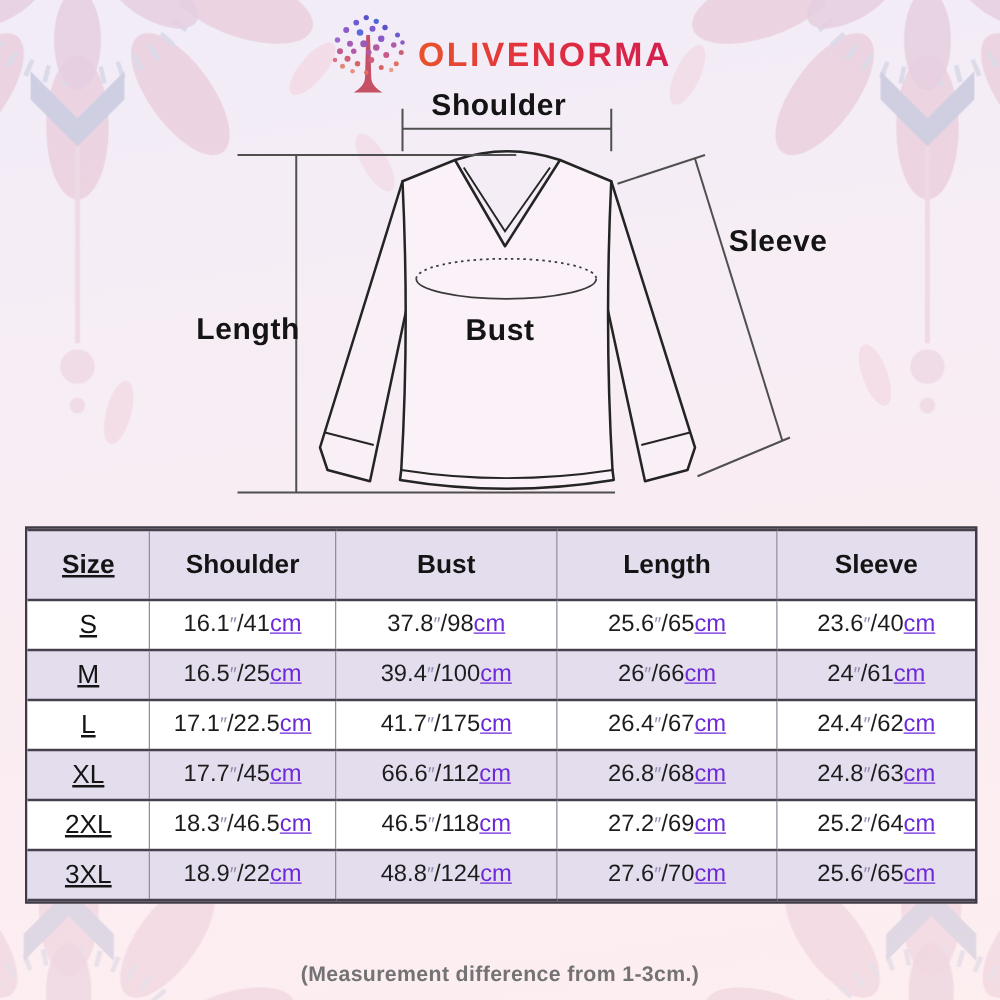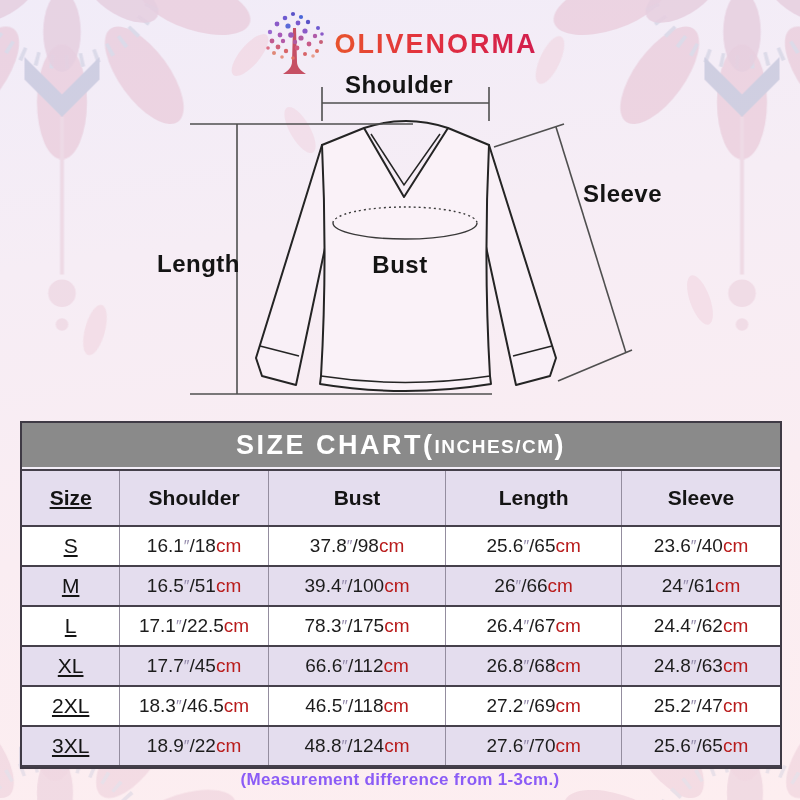--- a/index.html
+++ b/index.html
@@ -52,25 +52,25 @@
   .size-table tr.alt td { background:#e4ddee; }
   .size-table th, .size-table td {
     border-left:1px solid #948d9f; border-right:1px solid #948d9f;
     border-top:2px solid #45404b; border-bottom:2px solid #45404b;
   }
   .size-table th:first-child, .size-table td:first-child { border-left:none;text-decoration:underline; }
   .size-table th:last-child,  .size-table td:last-child  { border-right:none; }
   .c-size { font-size:21px; color:#141414; font-weight:400; }
   .c-measure { font-size:19px; color:#1c1c1c; }
   .c-measure .prime { color:#958bac; font-size:16px; }
-  .c-measure .unit  { color:#b91c1c; }
+  .c-measure .unit  { color:#6d28d9;text-decoration:underline; }
 
   .footer-note {
     position:absolute; left:0; top:770px; width:800px; text-align:center; z-index:3;
-    font-size:17px; font-weight:bold; color:#8b5cf6; letter-spacing:0.3px;
+    font-size:17px; font-weight:bold; color:#737373; letter-spacing:0.3px;
   }
 </style>
 </head>
 <body>
 
 <svg class="bg-decor" width="800" height="800" viewBox="0 0 800 800" aria-hidden="true">
   <defs>
     <g id="mandala">
       <g fill="#e3b9cb">
         <ellipse cx="0" cy="112" rx="20" ry="46"></ellipse>
@@ -189,77 +189,72 @@
     <path d="M558,381 L632,350"></path>
   </g>
 </svg>
 
 <div class="diag-label lbl-shoulder">Shoulder</div>
 <div class="diag-label lbl-sleeve">Sleeve</div>
 <div class="diag-label lbl-length">Length</div>
 <div class="diag-label lbl-bust">Bust</div>
 
 <div class="size-chart">
-  <div class="chart-title">
-    <span class="t-main">SIZE CHART(</span>
-      <span class="t-sub">INCHES/CM</span>
-      <span class="t-main">)</span>
-  </div>
   <table class="size-table">
     <colgroup>
       <col style="width:12.9%">
         <col style="width:19.6%">
         <col style="width:23.4%">
         <col style="width:23.2%">
         <col style="width:20.9%">
     </colgroup>
     <thead>
       <tr>
         <th>Size</th>
         <th>Shoulder</th>
         <th>Bust</th>
         <th>Length</th>
         <th>Sleeve</th>
       </tr>
     </thead>
     <tbody>
         <tr>
     <td class="c-size">S</td>
-    <td class="c-measure"><span class="v">16.1</span><span class="prime">″</span><span class="slash">/</span><span class="v">18</span><span class="unit">cm</span></td>
+    <td class="c-measure"><span class="v">16.1</span><span class="prime">″</span><span class="slash">/</span><span class="v">41</span><span class="unit">cm</span></td>
     <td class="c-measure"><span class="v">37.8</span><span class="prime">″</span><span class="slash">/</span><span class="v">98</span><span class="unit">cm</span></td>
     <td class="c-measure"><span class="v">25.6</span><span class="prime">″</span><span class="slash">/</span><span class="v">65</span><span class="unit">cm</span></td>
     <td class="c-measure"><span class="v">23.6</span><span class="prime">″</span><span class="slash">/</span><span class="v">40</span><span class="unit">cm</span></td>
   </tr>
         <tr class="alt">
     <td class="c-size">M</td>
-    <td class="c-measure"><span class="v">16.5</span><span class="prime">″</span><span class="slash">/</span><span class="v">51</span><span class="unit">cm</span></td>
+    <td class="c-measure"><span class="v">16.5</span><span class="prime">″</span><span class="slash">/</span><span class="v">25</span><span class="unit">cm</span></td>
     <td class="c-measure"><span class="v">39.4</span><span class="prime">″</span><span class="slash">/</span><span class="v">100</span><span class="unit">cm</span></td>
     <td class="c-measure"><span class="v">26</span><span class="prime">″</span><span class="slash">/</span><span class="v">66</span><span class="unit">cm</span></td>
     <td class="c-measure"><span class="v">24</span><span class="prime">″</span><span class="slash">/</span><span class="v">61</span><span class="unit">cm</span></td>
   </tr>
         <tr>
     <td class="c-size">L</td>
     <td class="c-measure"><span class="v">17.1</span><span class="prime">″</span><span class="slash">/</span><span class="v">22.5</span><span class="unit">cm</span></td>
-    <td class="c-measure"><span class="v">78.3</span><span class="prime">″</span><span class="slash">/</span><span class="v">175</span><span class="unit">cm</span></td>
+    <td class="c-measure"><span class="v">41.7</span><span class="prime">″</span><span class="slash">/</span><span class="v">175</span><span class="unit">cm</span></td>
     <td class="c-measure"><span class="v">26.4</span><span class="prime">″</span><span class="slash">/</span><span class="v">67</span><span class="unit">cm</span></td>
     <td class="c-measure"><span class="v">24.4</span><span class="prime">″</span><span class="slash">/</span><span class="v">62</span><span class="unit">cm</span></td>
   </tr>
         <tr class="alt">
     <td class="c-size">XL</td>
     <td class="c-measure"><span class="v">17.7</span><span class="prime">″</span><span class="slash">/</span><span class="v">45</span><span class="unit">cm</span></td>
     <td class="c-measure"><span class="v">66.6</span><span class="prime">″</span><span class="slash">/</span><span class="v">112</span><span class="unit">cm</span></td>
     <td class="c-measure"><span class="v">26.8</span><span class="prime">″</span><span class="slash">/</span><span class="v">68</span><span class="unit">cm</span></td>
     <td class="c-measure"><span class="v">24.8</span><span class="prime">″</span><span class="slash">/</span><span class="v">63</span><span class="unit">cm</span></td>
   </tr>
         <tr>
     <td class="c-size">2XL</td>
     <td class="c-measure"><span class="v">18.3</span><span class="prime">″</span><span class="slash">/</span><span class="v">46.5</span><span class="unit">cm</span></td>
     <td class="c-measure"><span class="v">46.5</span><span class="prime">″</span><span class="slash">/</span><span class="v">118</span><span class="unit">cm</span></td>
     <td class="c-measure"><span class="v">27.2</span><span class="prime">″</span><span class="slash">/</span><span class="v">69</span><span class="unit">cm</span></td>
-    <td class="c-measure"><span class="v">25.2</span><span class="prime">″</span><span class="slash">/</span><span class="v">47</span><span class="unit">cm</span></td>
+    <td class="c-measure"><span class="v">25.2</span><span class="prime">″</span><span class="slash">/</span><span class="v">64</span><span class="unit">cm</span></td>
   </tr>
         <tr class="alt">
     <td class="c-size">3XL</td>
     <td class="c-measure"><span class="v">18.9</span><span class="prime">″</span><span class="slash">/</span><span class="v">22</span><span class="unit">cm</span></td>
     <td class="c-measure"><span class="v">48.8</span><span class="prime">″</span><span class="slash">/</span><span class="v">124</span><span class="unit">cm</span></td>
     <td class="c-measure"><span class="v">27.6</span><span class="prime">″</span><span class="slash">/</span><span class="v">70</span><span class="unit">cm</span></td>
     <td class="c-measure"><span class="v">25.6</span><span class="prime">″</span><span class="slash">/</span><span class="v">65</span><span class="unit">cm</span></td>
   </tr>
       </tbody>
   </table>

